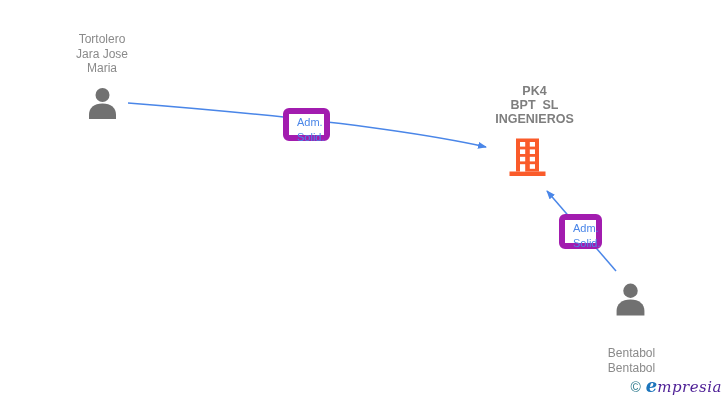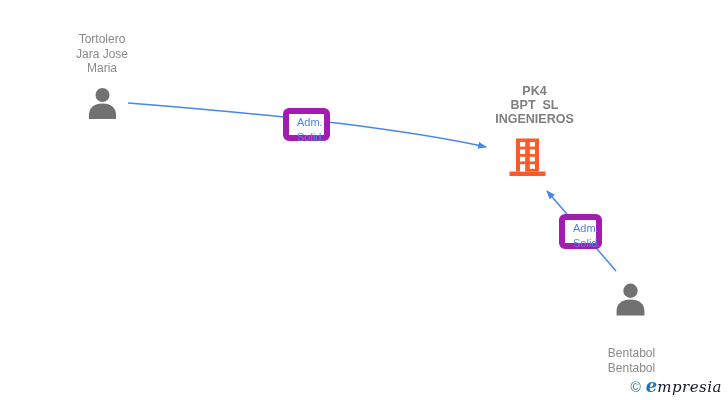--- a/index.html
+++ b/index.html
@@ -55,21 +55,21 @@
     margin-right: 5px;
   }
   .logo .brand-e {
     color: #1c75bc;
     font-family: "DejaVu Serif", serif;
     font-style: italic;
     font-weight: bold;
     font-size: 18px;
   }
   .logo .brand-rest {
-    color: #0f172a;
+    color: #4c1d95;
     font-family: "DejaVu Serif", serif;
     font-style: italic;
     font-size: 15px;
     letter-spacing: 0.5px;
   }
 </style>
 </head>
 <body>
 
 <div class="canvas">

